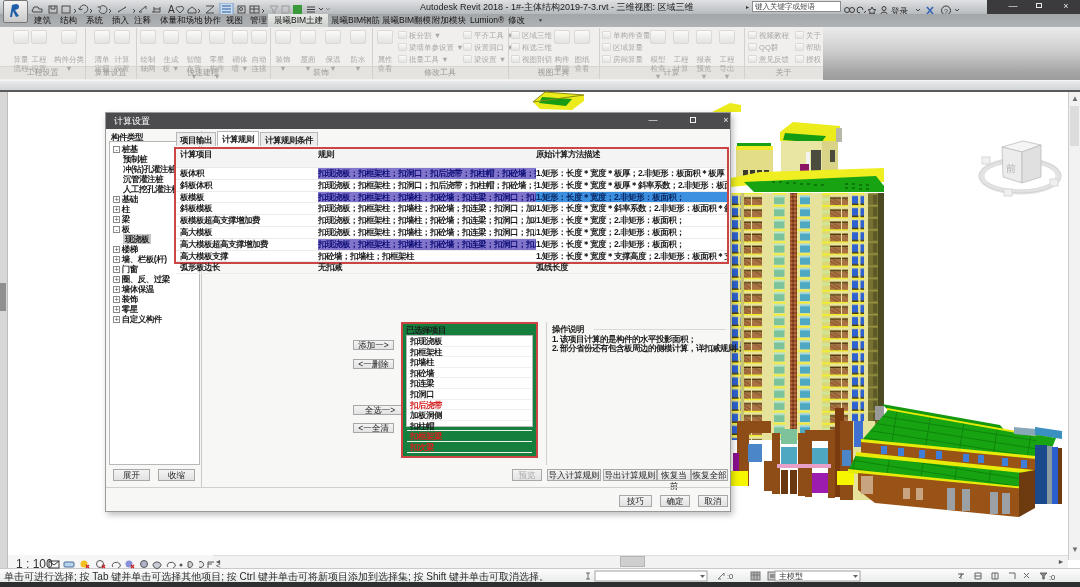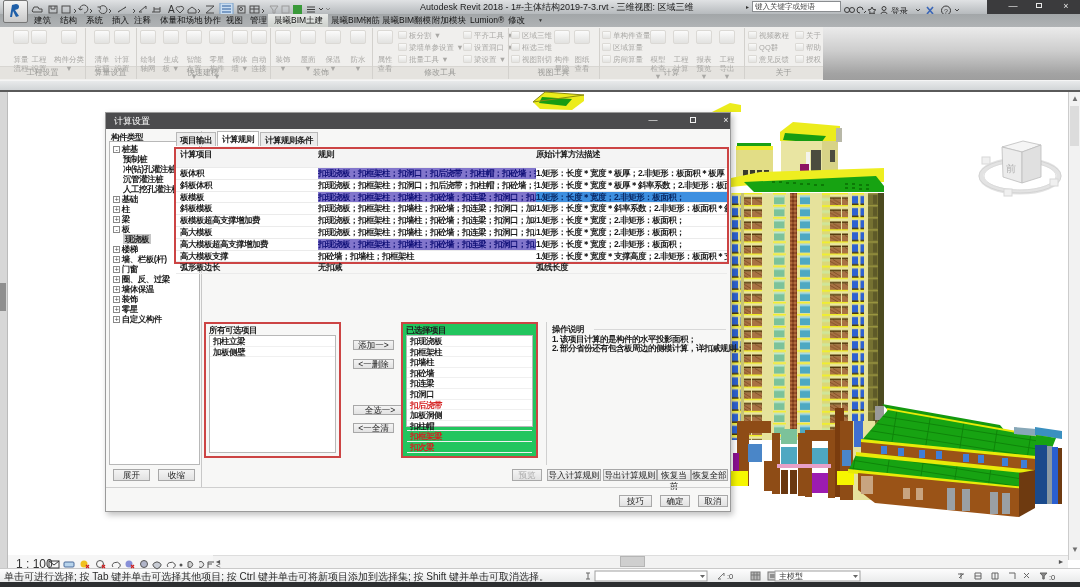--- a/index.html
+++ b/index.html
@@ -609,32 +609,25 @@
           <span class="tcell tc2">扣砼墙；扣墙柱；扣框架柱</span>
           <span class="tcell tc3">1.矩形：长度＊宽度＊支撑高度；2.非矩形：板面积＊支撑...</span>
         </div>
     <div class="tr" style="position:relative">
           <span class="tcell tc1">弧形板边长</span>
           <span class="tcell tc2">无扣减</span>
           <span class="tcell tc3">弧线长度</span>
         </div>
   </div>
 
-  <div id="availbox" class="abs redbox" style="left:98px;top:209px;width:137px;height:136px;background:#f7f7f6">
-    <div class="abs d8" style="left:3px;top:1px">所有可选项目</div>
-    <div class="abs lbox" style="left:3px;top:11px;width:127px;height:118px">
-      <div class="rowitem">扣柱立梁</div>
-      <div class="rowitem">加板侧壁</div>
-    </div>
-  </div>
   <div class="abs btn" style="left:247px;top:227px;width:41px;height:10px;line-height:9px">添加一&gt;</div>
   <div class="abs btn" style="left:247px;top:246px;width:41px;height:10px;line-height:9px">&lt;一删除</div>
   <div class="abs btn" style="left:247px;top:292px;width:54px;height:10px;line-height:9px">全选一&gt;</div>
   <div class="abs btn" style="left:247px;top:310px;width:41px;height:10px;line-height:9px">&lt;一全清</div>
-  <div id="selbox" class="abs redbox" style="left:295px;top:209px;width:137px;height:136px;background:#22c55e">
+  <div id="selbox" class="abs redbox" style="left:295px;top:209px;width:137px;height:136px;background:#15803d">
     <div class="abs d8" style="left:3px;top:1px">已选择项目</div>
     <div class="abs lbox" style="left:3px;top:11px;width:127px;height:92px">
       <div class="rowitem">扣现浇板</div>
       <div class="rowitem">扣框架柱</div>
       <div class="rowitem">扣墙柱</div>
       <div class="rowitem">扣砼墙</div>
       <div class="rowitem">扣连梁</div>
       <div class="rowitem">扣洞口</div>
       <div class="rowitem red">扣后浇带</div>
       <div class="rowitem">加板洞侧</div>

